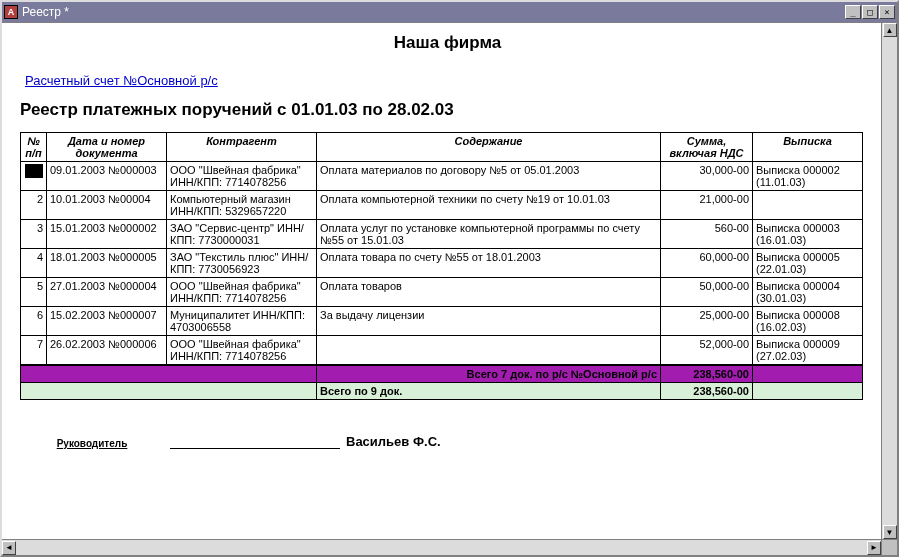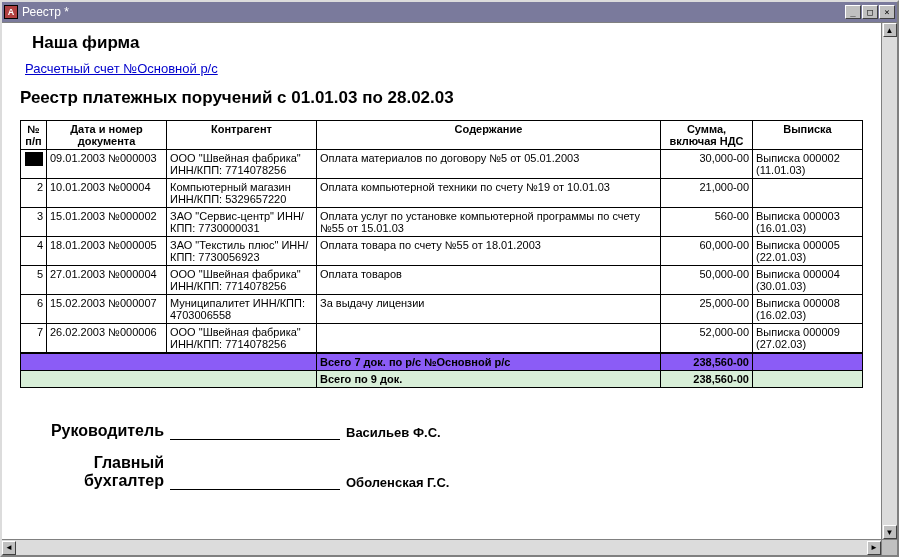--- a/index.html
+++ b/index.html
@@ -92,21 +92,22 @@
     background: #dcdcdc;
     border-top: 1px solid #808080;
     display: flex;
     justify-content: space-between;
     align-items: center;
   }
   .scroll-h .arrow { margin: 0; }
   .company {
     font-size: 17px;
     font-weight: bold;
-    margin: 2px 0 8px 12px;
+    margin: 2px 0 20px 12px;
+    text-align: center;
   }
   .account-link {
     color: #0000cc;
     text-decoration: underline;
     margin: 0 0 6px 5px;
     font-size: 13px;
     display: inline-block;
   }
   .doc-title {
     font-size: 17px;
@@ -121,41 +122,42 @@
   }
   table.reg th, table.reg td {
     border: 1px solid #000;
     padding: 2px 3px;
     font-size: 11px;
     vertical-align: top;
   }
   table.reg th {
     text-align: center;
     font-weight: bold;
+    font-style: italic;
   }
   .col-n  { width: 26px; }
   .col-dt { width: 120px; }
   .col-co { width: 150px; }
   .col-ds { }
   .col-sm { width: 92px; }
   .col-ex { width: 110px; }
   td.num { text-align: right; }
   td.sum { text-align: right; }
   .sel {
     width: 18px; height: 14px;
     background: #000;
     display: inline-block;
   }
-  tr.total1 td { background: #8b5cf6; border-top: 2px solid #000; }
+  tr.total1 td { background: #a21caf; border-top: 2px solid #000; text-align: right; }
   tr.total2 td { background: #d8efd8; }
   tr.total1 td.lbl, tr.total2 td.lbl { font-weight: bold; }
   tr.total1 td.sum, tr.total2 td.sum { font-weight: bold; }
   .sign-block { margin-top: 34px; }
   .sign-row { margin: 10px 0 14px 0; display: flex; align-items: flex-end; }
-  .sign-role { width: 150px; font-weight: bold; text-align: right; padding-right: 6px; font-size: 16px; }
+  .sign-role { width: 150px; font-weight: bold; text-align: center; padding-right: 6px; font-size: 10px; text-decoration: underline; }
   .sign-line { width: 170px; border-bottom: 1px solid #000; height: 14px; margin-right: 6px; }
   .sign-name { font-weight: bold; font-size: 13px; }
   .footer {
     display: flex;
   }
   .corner {
     width: 16px; height: 16px;
     background: #c0c0c0;
     border-top: 1px solid #808080;
     border-left: 1px solid #808080;
@@ -275,25 +277,20 @@
           </tr>
         </tbody>
       </table>
 
       <div class="sign-block">
         <div class="sign-row">
           <span class="sign-role">Руководитель</span>
           <span class="sign-line"></span>
           <span class="sign-name">Васильев Ф.С.</span>
         </div>
-        <div class="sign-row">
-          <span class="sign-role">Главный бухгалтер</span>
-          <span class="sign-line"></span>
-          <span class="sign-name">Оболенская Г.С.</span>
-        </div>
       </div>
 
     </div>
 
     <div class="scroll-v">
       <span class="arrow">▲</span>
       <span class="arrow">▼</span>
     </div>
   </div>
 

